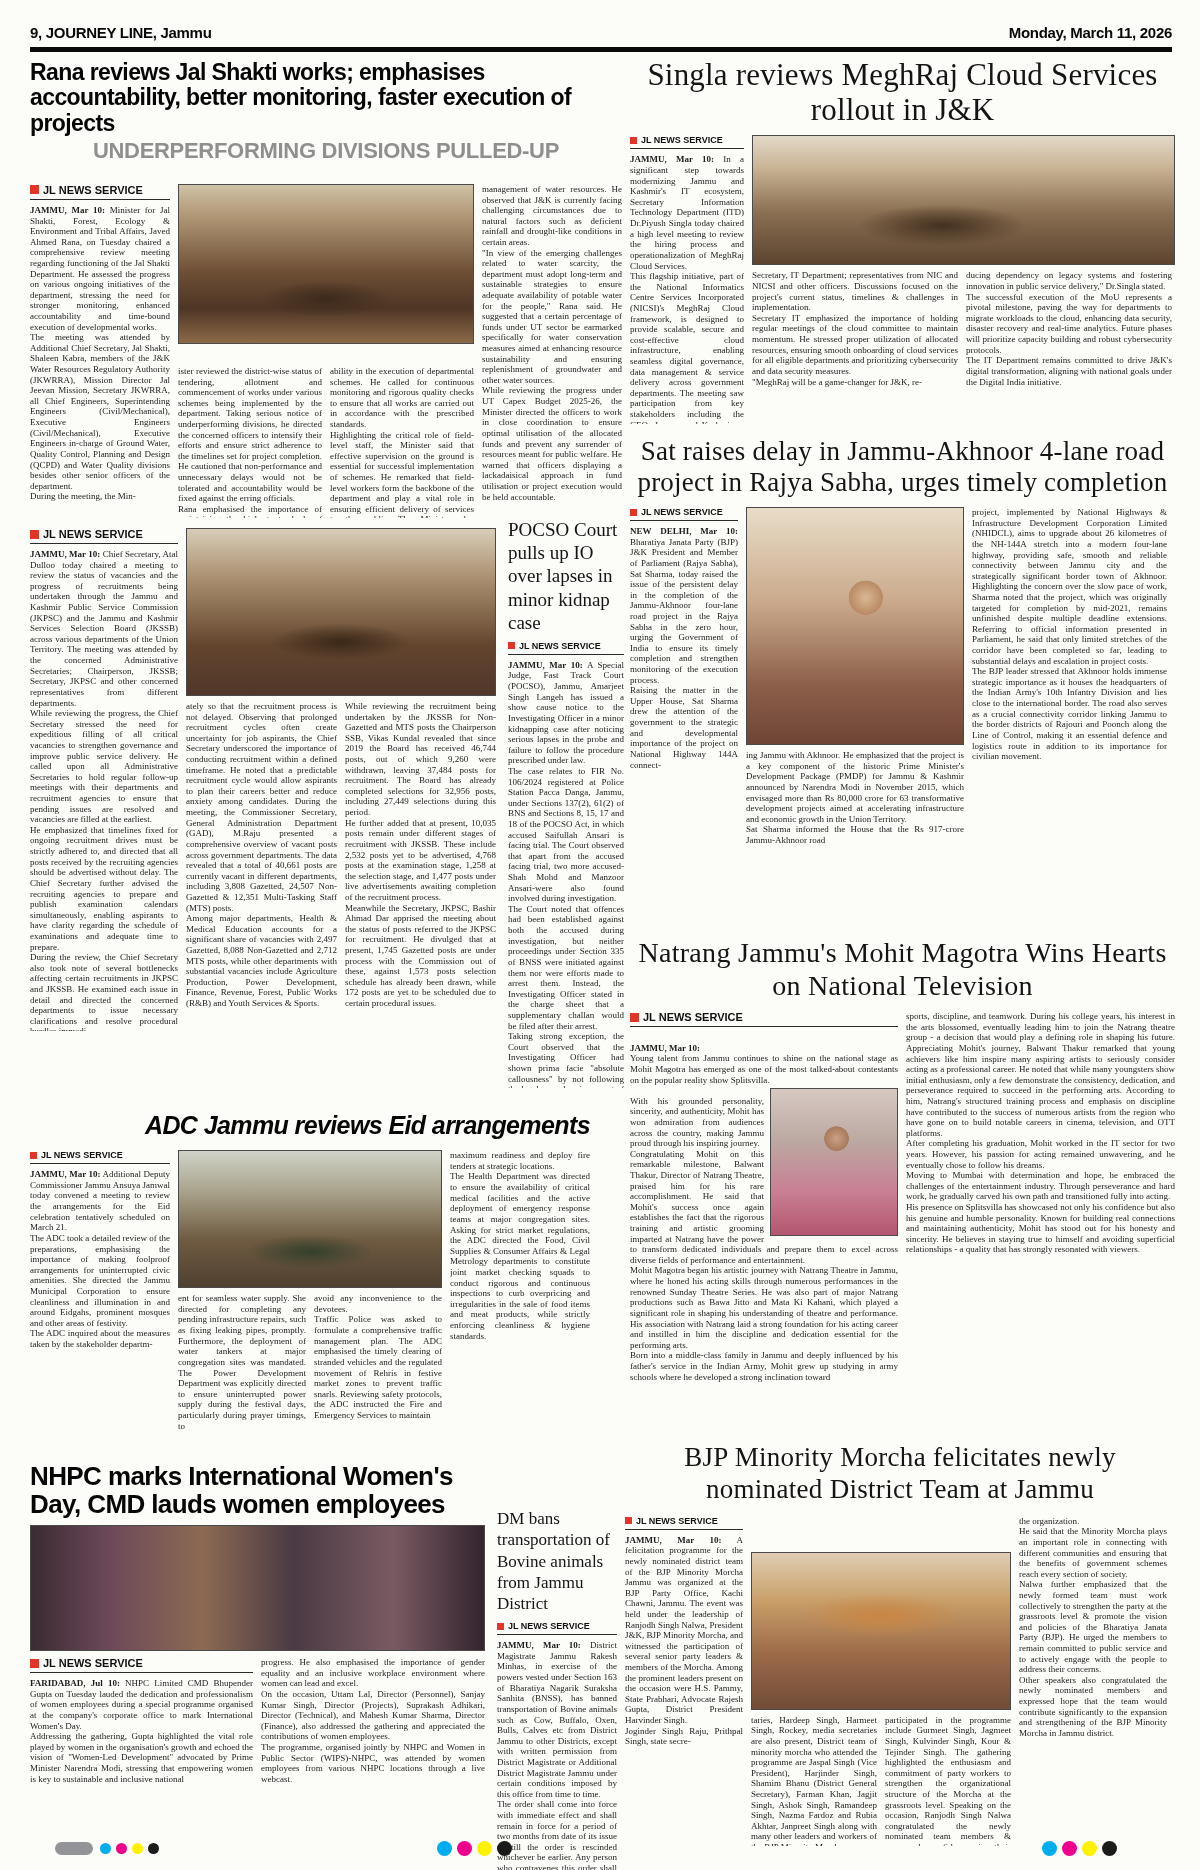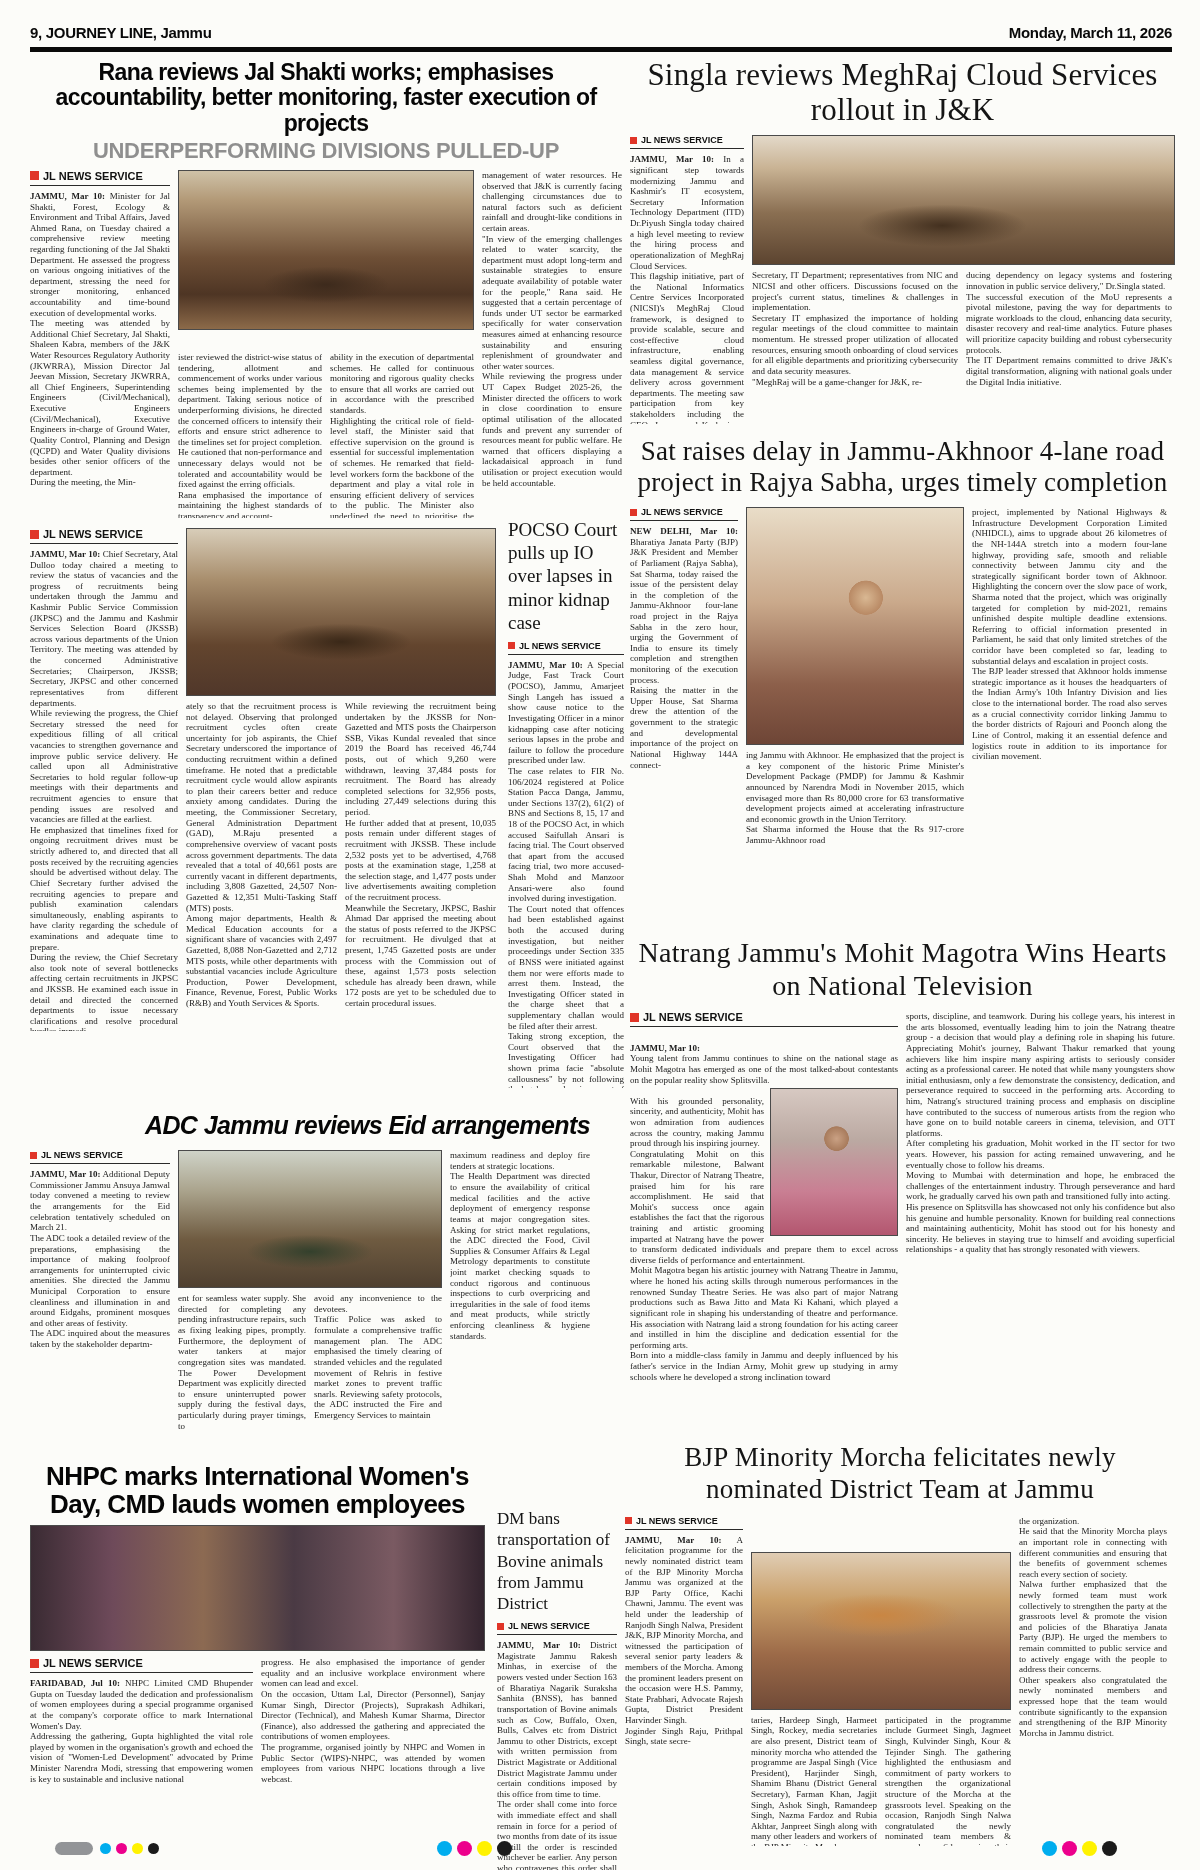--- a/index.html
+++ b/index.html
@@ -1,19 +1,19 @@
 <!DOCTYPE html>
 <html><head>
 <meta charset="utf-8">
 <style>
   html,body{margin:0;padding:0;background:#d9d9d4;}
   .page{position:relative;width:1200px;height:1870px;margin:0 auto;background:#fcfcf9;color:#1a1a1a;overflow:hidden;font-family:"Liberation Serif",serif;}
   .masthead{position:absolute;left:30px;top:24px;width:1142px;display:flex;justify-content:space-between;align-items:center;font-family:"Liberation Sans",sans-serif;font-weight:bold;font-size:15px;letter-spacing:-0.3px;color:#090909;border-bottom:5px solid #0a0a0a;padding-bottom:6px;}
   .article{position:absolute;overflow:hidden;}
-  .h-sans{font-family:"Liberation Sans",sans-serif;font-weight:bold;text-align:center;letter-spacing:-0.6px;color:#060606;margin:0;}
+  .h-sans{font-family:"Liberation Sans",sans-serif;font-weight:bold;letter-spacing:-0.6px;color:#060606;margin:0;}
   .h-serif{font-family:"Liberation Serif","DejaVu Serif",serif;font-weight:500;text-align:center;color:#151515;margin:0;}
   .kicker{font-family:"Liberation Sans",sans-serif;font-weight:bold;color:#8f8f8f;text-align:center;letter-spacing:-0.3px;}
   .byline{display:flex;align-items:center;gap:4px;font-family:"Liberation Sans",sans-serif;font-weight:bold;font-size:11px;color:#111;border-bottom:1.5px solid #2a2a2a;padding-bottom:3px;margin-bottom:5px;white-space:nowrap;overflow:hidden;}
   .byline .sq{flex:0 0 auto;width:9px;height:9px;background:#e03528;}
   .byline.small{font-size:9px;}
   .byline.small .sq{width:7px;height:7px;}
   .bodytext{font-size:9px;line-height:1.18;text-align:justify;white-space:pre-line;color:#1c1c1c;overflow:hidden;}
   .dateline{font-weight:bold;}
   .cols{display:flex;gap:8px;}
   .col{overflow:hidden;}
@@ -35,21 +35,21 @@
 
 <div class="page">
 
   <div class="masthead">
     <span>9, JOURNEY LINE, Jammu</span>
     <span>Monday, March 11, 2026</span>
   </div>
 
   <section class="article" style="left:30px;top:60px;width:592px;height:458px;">
     <h1 class="h-sans" style="font-size:23px;line-height:1.1;">Rana reviews Jal Shakti works; emphasises accountability, better monitoring, faster execution of projects</h1>
-    <div class="kicker" style="font-size:22px;margin:2px 0 6px;">UNDERPERFORMING DIVISIONS PULLED-UP</div>
+    <div class="kicker" style="font-size:22px;margin:2px 0 20px;">UNDERPERFORMING DIVISIONS PULLED-UP</div>
     <div class="cols" style="height:366px;">
       <div class="col" style="width:140px;">
         <div class="byline">
             <span class="sq"></span>
             <span>JL NEWS SERVICE</span>
           </div>
         <div class="bodytext" style="height:334px;"><b class="dateline">JAMMU, Mar 10:</b> <span>Minister for Jal Shakti, Forest, Ecology &amp; Environment and Tribal Affairs, Javed Ahmed Rana, on Tuesday chaired a comprehensive review meeting regarding functioning of the Jal Shakti Department. He assessed the progress on various ongoing initiatives of the department, stressing the need for stronger monitoring, enhanced accountability and time-bound execution of developmental works.
 The meeting was attended by Additional Chief Secretary, Jal Shakti, Shaleen Kabra, members of the J&amp;K Water Resources Regulatory Authority (JKWRRA), Mission Director Jal Jeevan Mission, Secretary JKWRRA, all Chief Engineers, Superintending Engineers (Civil/Mechanical), Executive Engineers (Civil/Mechanical), Executive Engineers in-charge of Ground Water, Quality Control, Planning and Design (QCPD) and Water Quality divisions besides other senior officers of the department.
 During the meeting, the Min-</span></div>
       </div>

